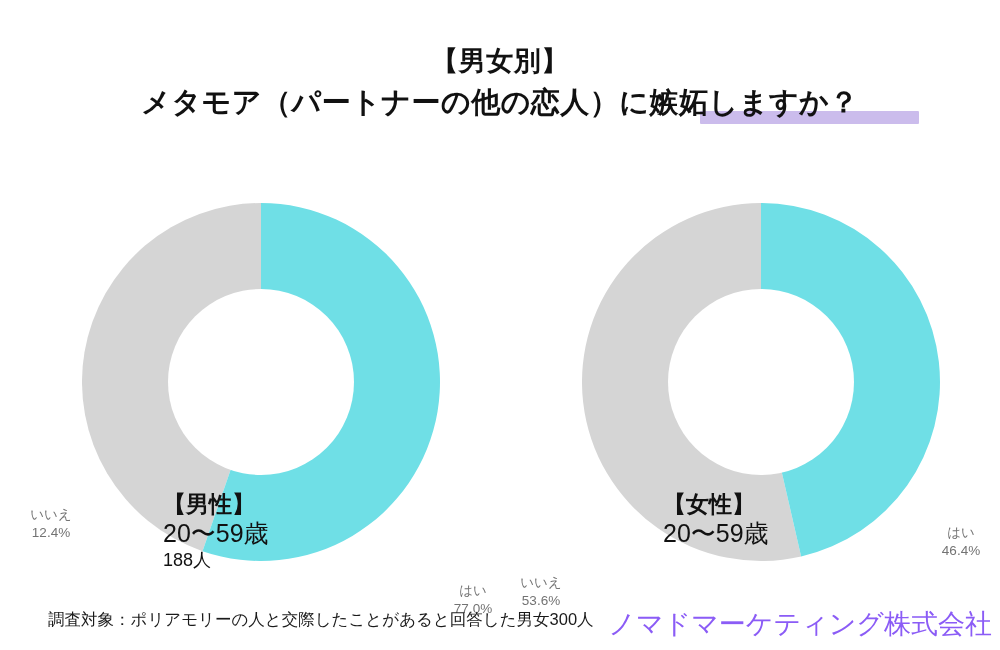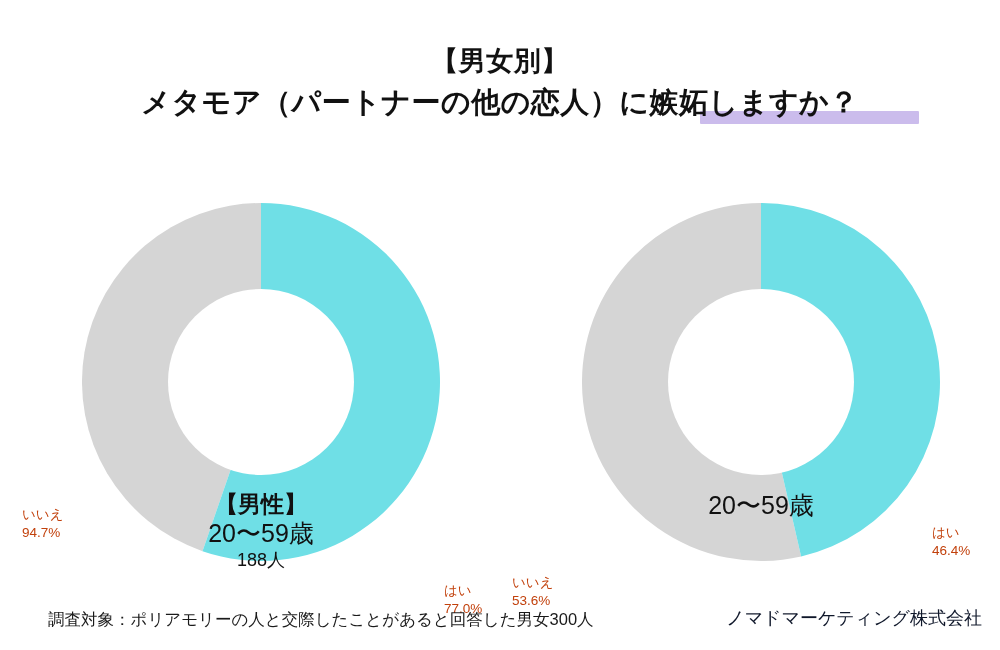--- a/index.html
+++ b/index.html
@@ -78,33 +78,33 @@
     position: absolute;
     top: 0;
     left: 82px;
   }
 
   .donut-center {
     position: absolute;
     left: 163px;
     top: 300px;
     width: 196px;
-    text-align: center;
+    text-align: left;
     line-height: 1.23;
     pointer-events: none;
   }
   .dc-line1 { font-size: 23px; font-weight: bold; color: #111; }
   .dc-line2 { font-size: 25px; color: #111; letter-spacing: 0px; }
   .dc-line3 { font-size: 18px; color: #111; }
 
   .slice-label {
     position: absolute;
-    text-align: left;
+    text-align: center;
     line-height: 1.3;
-    color: #c2410c;
+    color: #737373;
     white-space: nowrap;
   }
   .sl-name { font-size: 13.5px; }
   .sl-pct  { font-size: 13.5px; }
 
   
   #label-male-no  { left: 22px;  top: 316px; width: 58px; }
   #label-male-yes { left: 444px; top: 392px; width: 58px; }
   
   #label-female-no  { left: 12px;  top: 384px; width: 58px; }
@@ -122,24 +122,24 @@
   #footer-source {
     position: absolute;
     left: 48px;
     top: 0;
     font-size: 16.5px;
     color: #1a1a1a;
     white-space: nowrap;
   }
   #footer-brand {
     position: absolute;
-    right: 18px;
+    right: 8px;
     top: -3px;
-    font-size: 18px;
-    color: #0f172a;
+    font-size: 27px;
+    color: #8b5cf6;
     white-space: nowrap;
   }
 </style>
 </head>
 <body>
 
 <div id="title-block">
   <div class="title-line" id="title-line-1">【男女別】</div>
   <div class="title-line" id="title-line-2">
     <span id="title-highlight"></span>
@@ -160,39 +160,40 @@
     </svg>
 
     <div class="donut-center">
       <div class="dc-line1">【男性】</div>
       <div class="dc-line2">20〜59歳</div>
       <div class="dc-line3">188人</div>
     </div>
 
     <div class="slice-label" id="label-male-no">
       <div class="sl-name">いいえ</div>
-      <div class="sl-pct">94.7%</div>
+      <div class="sl-pct">12.4%</div>
     </div>
 
     <div class="slice-label" id="label-male-yes">
       <div class="sl-name">はい</div>
       <div class="sl-pct">77.0%</div>
     </div>
   </div>
 
   <div class="chart-wrap" id="chart-female">
     <svg class="donut-svg" width="358" height="390" viewBox="0 0 358 390">
 
       <path fill="#d5d5d5" d="M 179 192 L 179 13 A 179 179 0 1 0 219.14 366.44 Z"></path>
 
       <path fill="#6fdfe6" d="M 179 192 L 179 13 A 179 179 0 0 1 219.14 366.44 Z"></path>
       <circle cx="179" cy="192" r="93" fill="#ffffff"></circle>
     </svg>
 
     <div class="donut-center">
+      <div class="dc-line1">【女性】</div>
       <div class="dc-line2">20〜59歳</div>
     </div>
 
     <div class="slice-label" id="label-female-no">
       <div class="sl-name">いいえ</div>
       <div class="sl-pct">53.6%</div>
     </div>
 
     <div class="slice-label" id="label-female-yes">
       <div class="sl-name">はい</div>

